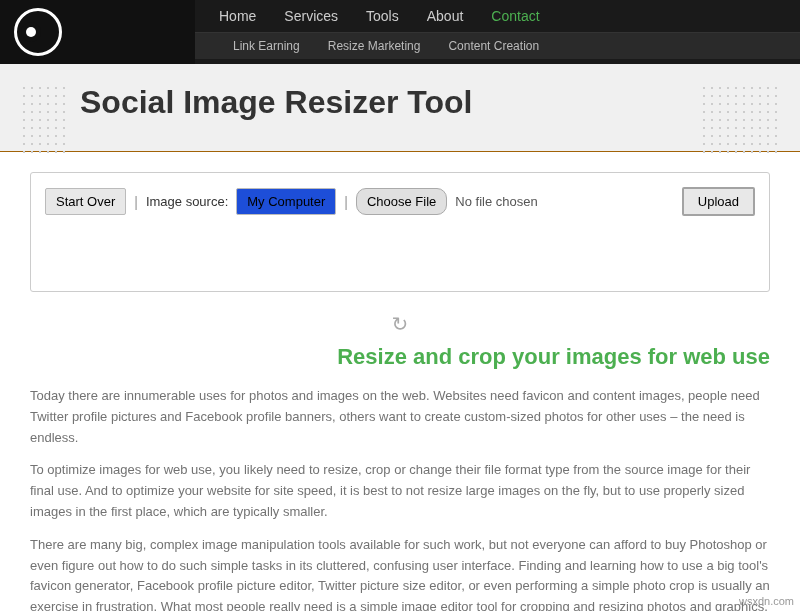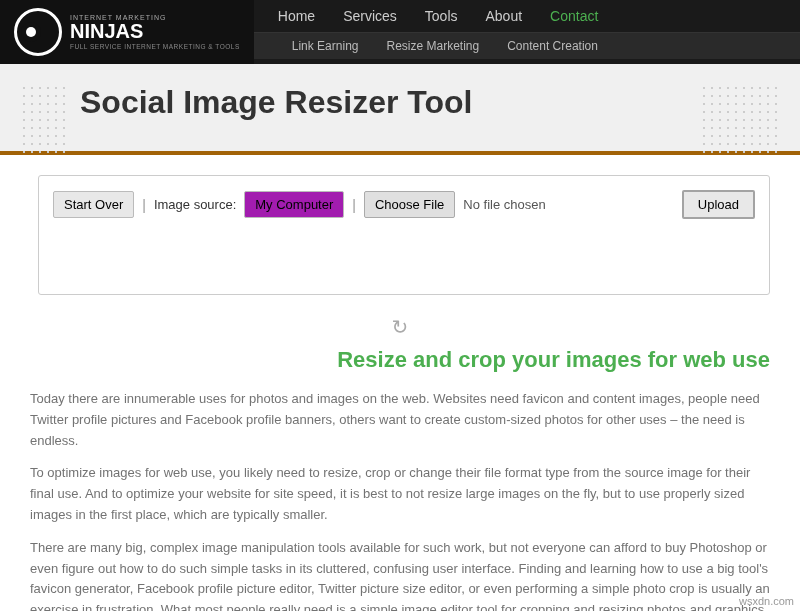--- a/index.html
+++ b/index.html
@@ -73,21 +73,21 @@
     }
     #sub-nav a {
       color: #bbb; text-decoration: none; padding: 6px 14px; font-size: 12px; display: block;
     }
 
     
     #hero {
       background: #f0f0f0;
       padding: 20px 30px 24px 80px;
       position: relative;
-      border-bottom: 4px solid #a16207;
+      border-bottom: 1px solid #a16207;
     }
     #hero-dots-left {
       position: absolute; left: 20px; top: 20px;
       width: 50px; height: 70px;
       background-image: radial-gradient(circle, #ccc 1px, transparent 1px);
       background-size: 8px 8px;
     }
     #hero-dots-right {
       position: absolute; right: 20px; top: 20px;
       width: 80px; height: 70px;
@@ -97,21 +97,20 @@
     #hero h1 {
       font-size: 32px; font-weight: bold; color: #333; margin-bottom: 6px;
     }
     #hero p {
       font-size: 14px; color: #666;
     }
 
     
     #tool-area {
       padding: 20px 30px;
-      margin-left: 8px;
     }
     #tool-box {
       border: 1px solid #ccc;
       border-radius: 3px;
       padding: 14px;
       background: #fff;
       min-height: 120px;
     }
     #tool-controls {
       display: flex; align-items: center; gap: 8px; flex-wrap: wrap;
@@ -120,35 +119,35 @@
       background: #e8e8e8;
       border: 1px solid #bbb;
       padding: 5px 10px;
       font-size: 13px;
       cursor: pointer;
       border-radius: 2px;
     }
     #separator { color: #999; font-size: 14px; }
     #image-source-label { font-size: 13px; color: #333; }
     #my-computer-btn {
-      background: #a21caf;
+      background: #1d4ed8;
       border: 1px solid #bbb;
       padding: 5px 10px;
       font-size: 13px;
       cursor: pointer;
       border-radius: 2px;
     }
     #separator2 { color: #999; font-size: 14px; }
     #choose-file-btn {
       background: #e0e0e0;
       border: 1px solid #aaa;
       padding: 5px 10px;
       font-size: 13px;
       cursor: pointer;
-      border-radius: 2px;
+      border-radius: 10px;
     }
     #no-file-chosen { font-size: 13px; color: #555; }
     #upload-btn {
       background: #e8e8e8;
       border: 2px solid #a3a3a3;
       padding: 5px 14px;
       font-size: 13px;
       cursor: pointer;
       border-radius: 2px;
       margin-left: auto;
@@ -180,25 +179,20 @@
       position: fixed; bottom: 4px; right: 6px;
       font-size: 11px; color: #999;
     }
   </style>
 </head>
 <body>
 
 <div id="top-nav">
   <div id="logo-area">
     <div id="logo-circle"></div>
-    <div id="logo-text-area">
-      <span id="logo-subtitle">Internet Marketing</span>
-      <span id="logo-name">NINJAS</span>
-      <span id="logo-tagline">Full Service Internet Marketing &amp; Tools</span>
-    </div>
   </div>
   <div id="nav-right">
     <div id="main-nav">
       <a href="#">Home</a>
       <a href="#">Services</a>
       <a href="#">Tools</a>
       <a href="#">About</a>
       <a href="#" class="active">Contact</a>
     </div>
     <div id="sub-nav">

